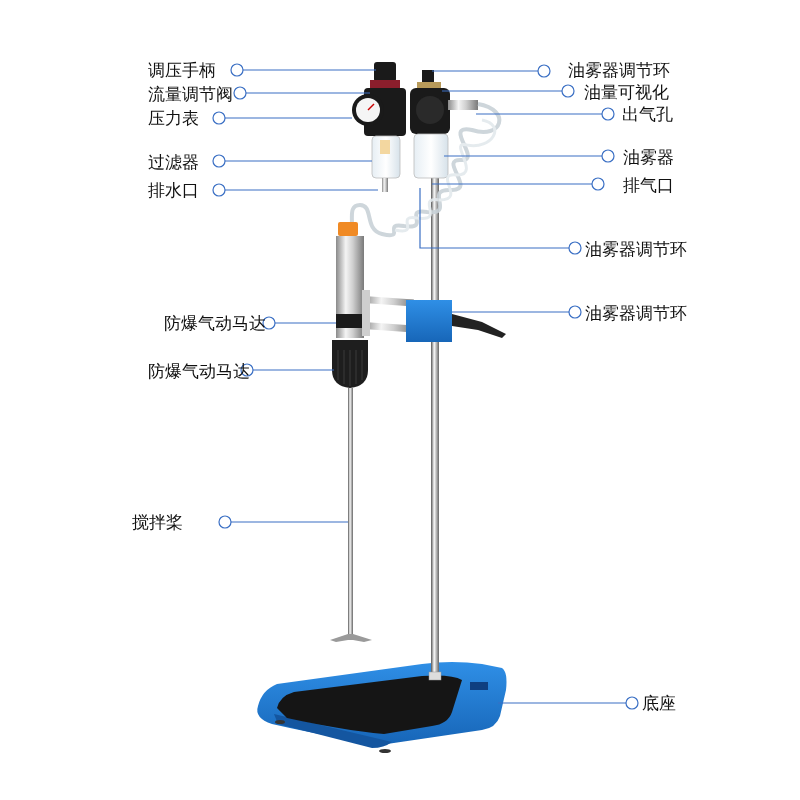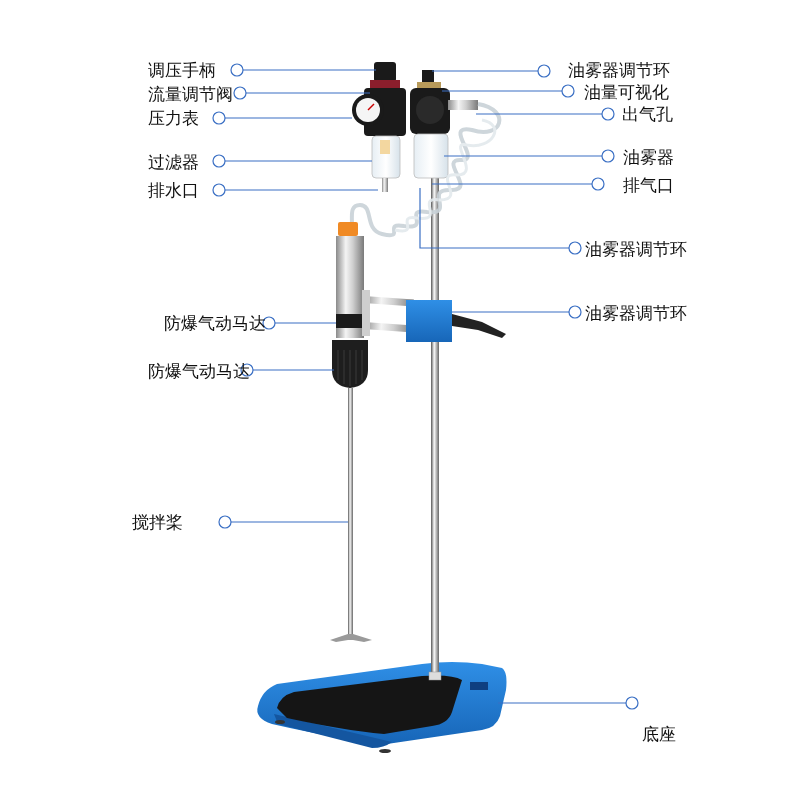--- a/index.html
+++ b/index.html
@@ -152,15 +152,15 @@
   <div class="label" style="left:136px;top:361px">防爆气动马达</div>
   <div class="label" style="left:120px;top:512px">搅拌桨</div>
 
   <div class="label" style="left:556px;top:60px">油雾器调节环</div>
   <div class="label" style="left:572px;top:82px">油量可视化</div>
   <div class="label" style="left:610px;top:104px">出气孔</div>
   <div class="label" style="left:611px;top:147px">油雾器</div>
   <div class="label" style="left:611px;top:175px">排气口</div>
   <div class="label" style="left:573px;top:239px">油雾器调节环</div>
   <div class="label" style="left:573px;top:303px">油雾器调节环</div>
-  <div class="label" style="left:630px;top:724px">底座</div>
+  <div class="label" style="left:630px;top:693px">底座</div>
 
 </div>
 
 </body></html>

